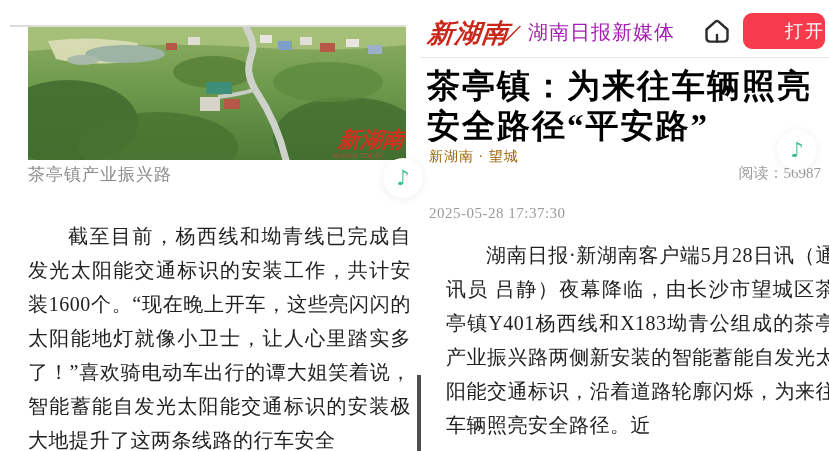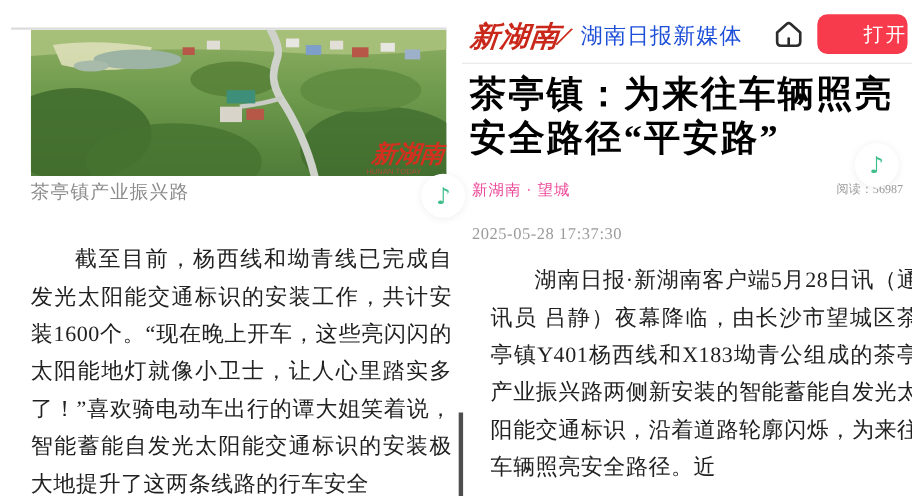--- a/index.html
+++ b/index.html
@@ -21,30 +21,30 @@
 
   
   .page-divider { position: absolute; left: 417px; top: 375px; width: 4px; height: 76px; background: #4e4e4e; }
 
   
   .page-right { position: absolute; left: 420px; top: 0; width: 409px; height: 451px; }
   .r-header { position: absolute; left: 8px; top: 10px; width: 401px; height: 44px; }
   .logo { position: absolute; left: 0px; top: 6px; color: #c8271a; font-size: 26px; font-weight: bold;
     font-style: italic; transform: skewX(-6deg); letter-spacing: 1px; white-space: nowrap; }
   .logo-slash { display: inline-block; transform: rotate(14deg); font-weight: bold; }
-  .app-name { position: absolute; left: 100px; top: 9px; font-size: 20px; color: #1d4ed8; letter-spacing: 1px; }
+  .app-name { position: absolute; left: 100px; top: 9px; font-size: 20px; color: #a21caf; letter-spacing: 1px; }
   .home-btn { position: absolute; left: 273px; top: 5px; width: 32px; height: 32px; cursor: pointer; }
   .open-btn { position: absolute; left: 315px; top: 3px; width: 82px; height: 36px; border: none;
     border-radius: 9px; background: #f73b4c; color: #ffffff; font-size: 18px; letter-spacing: 2px;
     font-family: "Liberation Sans", sans-serif; cursor: pointer; text-align: right; }
   .header-hairline { position: absolute; left: 0px; top: 57px; width: 409px; height: 1px; background: #e7e7e7; }
   .article-title { position: absolute; left: 7px; top: 66px; width: 398px; font-size: 33px; line-height: 40px;
     font-weight: bold; color: #000; letter-spacing: 2px; }
-  .meta-source { position: absolute; left: 9px; top: 164px; font-size: 14px; color: #ec4899; letter-spacing: 1px; }
-  .meta-reads { position: absolute; right: 8px; top: 164px; font-size: 11px; color: #9a9a9a; }
+  .meta-source { position: absolute; left: 9px; top: 148px; font-size: 14px; color: #a16207; letter-spacing: 1px; }
+  .meta-reads { position: absolute; right: 8px; top: 164px; font-size: 15px; color: #9a9a9a; }
   .meta-date { position: absolute; left: 9px; top: 185px; font-size: 15px; color: #9a9a9a; letter-spacing: 0.5px; margin-top: 20px; }
   .para-right { position: absolute; left: 10px; top: 238px; width: 390px; height: 200px; overflow: hidden; margin-left: 16px; }
 
   
   .note-fab { position: absolute; width: 40px; height: 40px; border-radius: 50%; background: #ffffff;
     box-shadow: 0 1px 8px rgba(0,0,0,0.07); display: flex; align-items: center; justify-content: center;
     cursor: pointer; font-family: "DejaVu Sans", sans-serif; }
   .note-fab span { color: #3fbe8c; font-size: 21px; font-weight: bold; }
   .note-left { left: 383px; top: 158px; }
   .note-right { left: 777px; top: 130px; }

